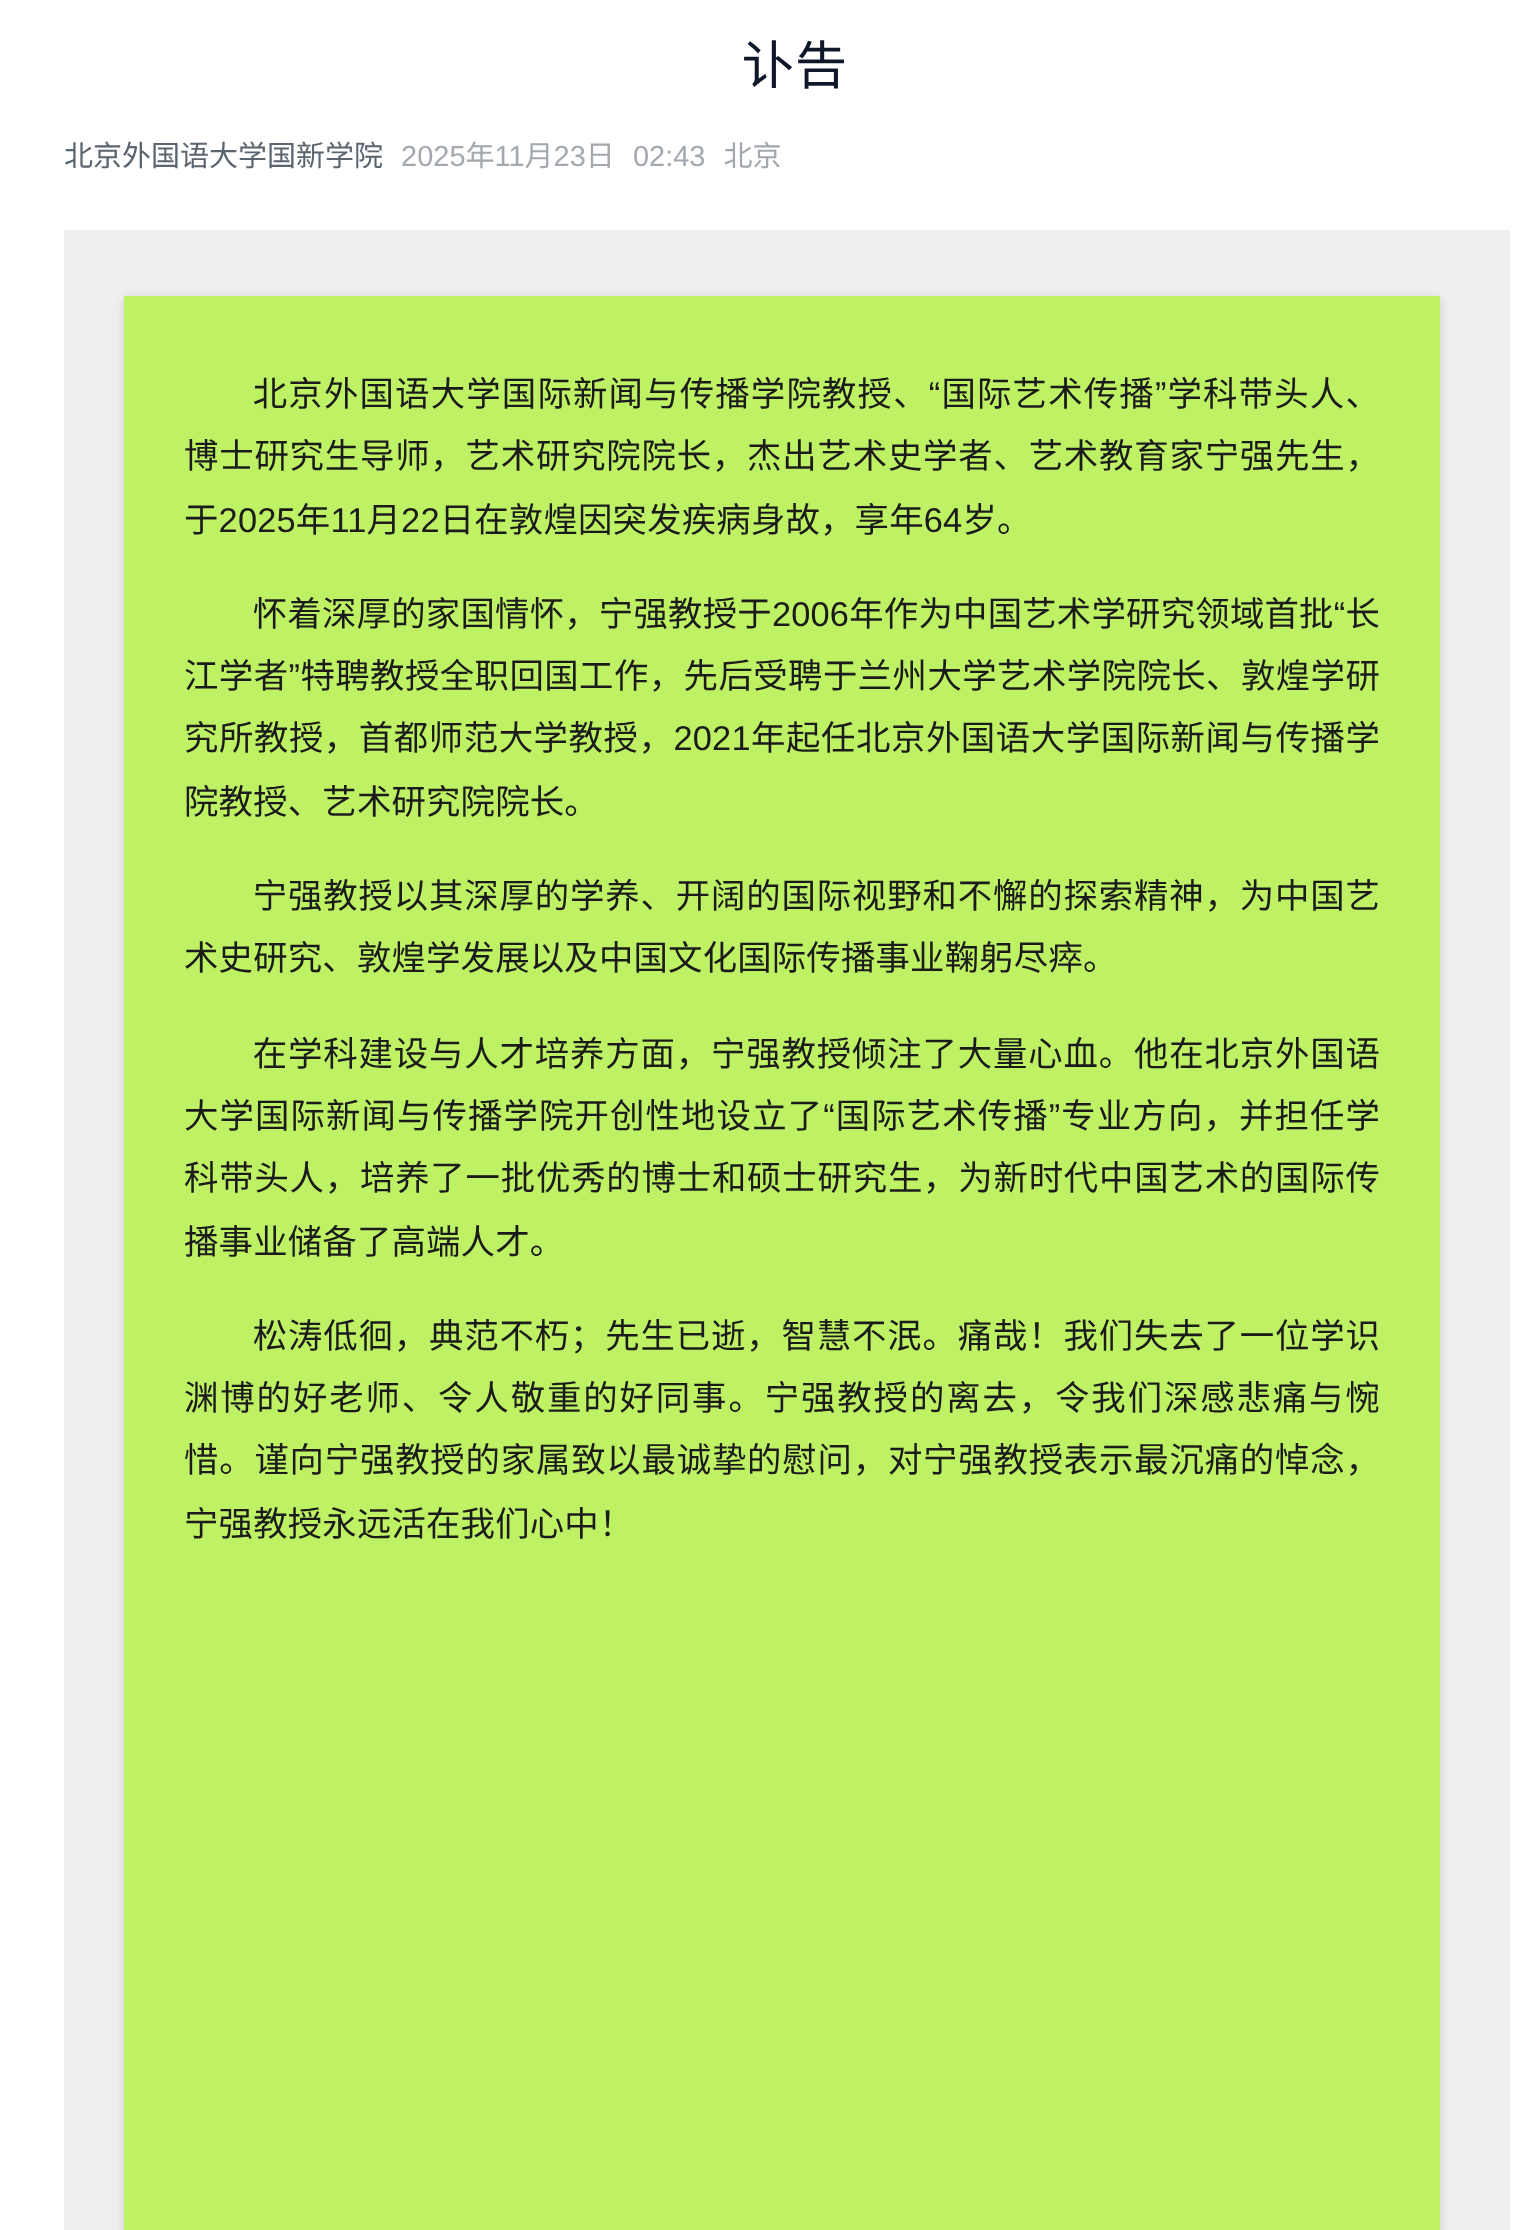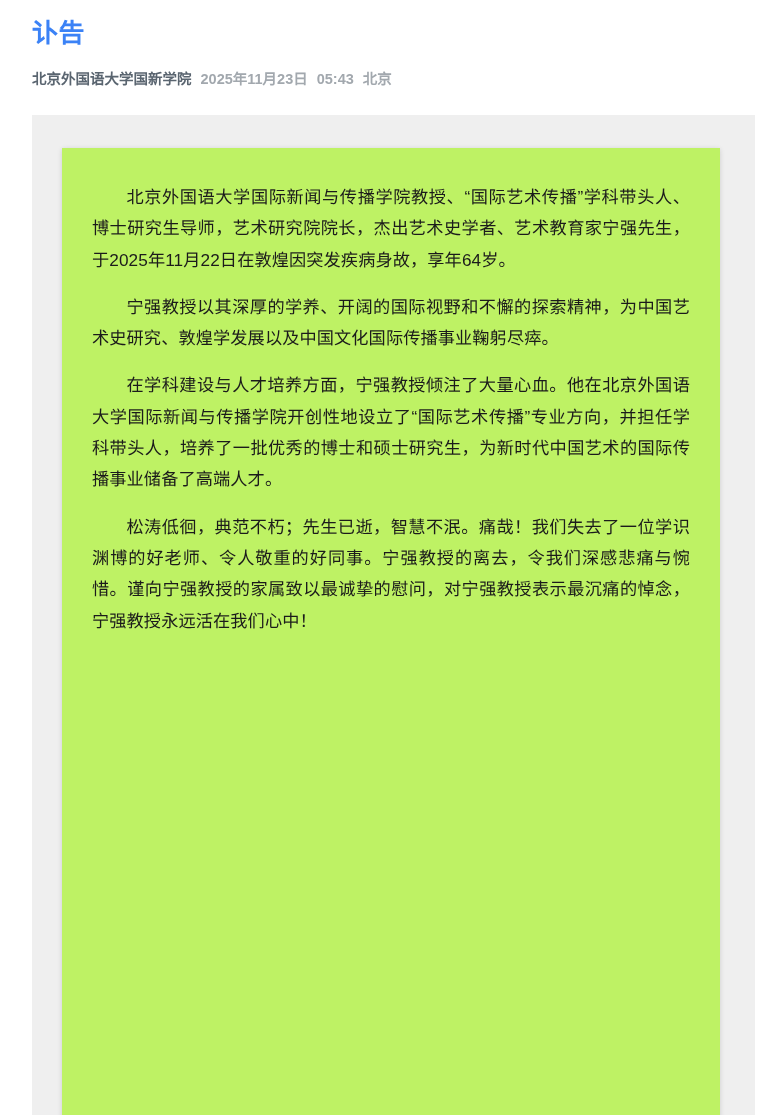--- a/index.html
+++ b/index.html
@@ -16,42 +16,41 @@
     position: relative;
   }
 
   
   .article-header {
     padding: 16px 0 0 32px;
     background: #ffffff;
   }
   .article-title {
     font-size: 26px;
-    font-weight: bold;
-    color: #3b82f6;
+    font-weight: normal;
+    color: #0f172a;
     letter-spacing: 0.5px;
     line-height: 1.35;
     margin: 0;
     padding: 0;
+    text-align: center;
   }
   .article-meta {
     margin-top: 18px;
     font-size: 14.5px;
     line-height: 1.4;
     white-space: nowrap;
   }
   .meta-source {
     color: #5a6570;
-    font-weight: bold;
   }
   .meta-date,
   .meta-time,
   .meta-location {
     color: #a2a8ae;
-    font-weight: bold;
   }
   .meta-gap {
     display: inline-block;
     width: 9px;
   }
 
   
   .content-shell {
     position: absolute;
     left: 32px;
@@ -91,26 +90,27 @@
     margin-bottom: 0;
   }
 </style>
 </head>
 <body>
 
 <div class="article-header">
   <h1 class="article-title">讣告</h1>
 
   <div class="article-meta">
-    <span class="meta-source">北京外国语大学国新学院</span><span class="meta-gap"></span><span class="meta-date">2025年11月23日</span><span class="meta-gap"></span><span class="meta-time">05:43</span><span class="meta-gap"></span><span class="meta-location">北京</span>
+    <span class="meta-source">北京外国语大学国新学院</span><span class="meta-gap"></span><span class="meta-date">2025年11月23日</span><span class="meta-gap"></span><span class="meta-time">02:43</span><span class="meta-gap"></span><span class="meta-location">北京</span>
   </div>
 </div>
 
 <div class="content-shell">
   <article class="content-card">
 
     <p class="body-paragraph">北京外国语大学国际新闻与传播学院教授、“国际艺术传播”学科带头人、博士研究生导师，艺术研究院院长，杰出艺术史学者、艺术教育家宁强先生，于2025年11月22日在敦煌因突发疾病身故，享年64岁。</p>
+    <p class="body-paragraph">怀着深厚的家国情怀，宁强教授于2006年作为中国艺术学研究领域首批“长江学者”特聘教授全职回国工作，先后受聘于兰州大学艺术学院院长、敦煌学研究所教授，首都师范大学教授，2021年起任北京外国语大学国际新闻与传播学院教授、艺术研究院院长。</p>
     <p class="body-paragraph">宁强教授以其深厚的学养、开阔的国际视野和不懈的探索精神，为中国艺术史研究、敦煌学发展以及中国文化国际传播事业鞠躬尽瘁。</p>
     <p class="body-paragraph">在学科建设与人才培养方面，宁强教授倾注了大量心血。他在北京外国语大学国际新闻与传播学院开创性地设立了“国际艺术传播”专业方向，并担任学科带头人，培养了一批优秀的博士和硕士研究生，为新时代中国艺术的国际传播事业储备了高端人才。</p>
     <p class="body-paragraph">松涛低徊，典范不朽；先生已逝，智慧不泯。痛哉！我们失去了一位学识渊博的好老师、令人敬重的好同事。宁强教授的离去，令我们深感悲痛与惋惜。谨向宁强教授的家属致以最诚挚的慰问，对宁强教授表示最沉痛的悼念，宁强教授永远活在我们心中！</p>
 
   </article>
 </div>
 
 </body></html>

